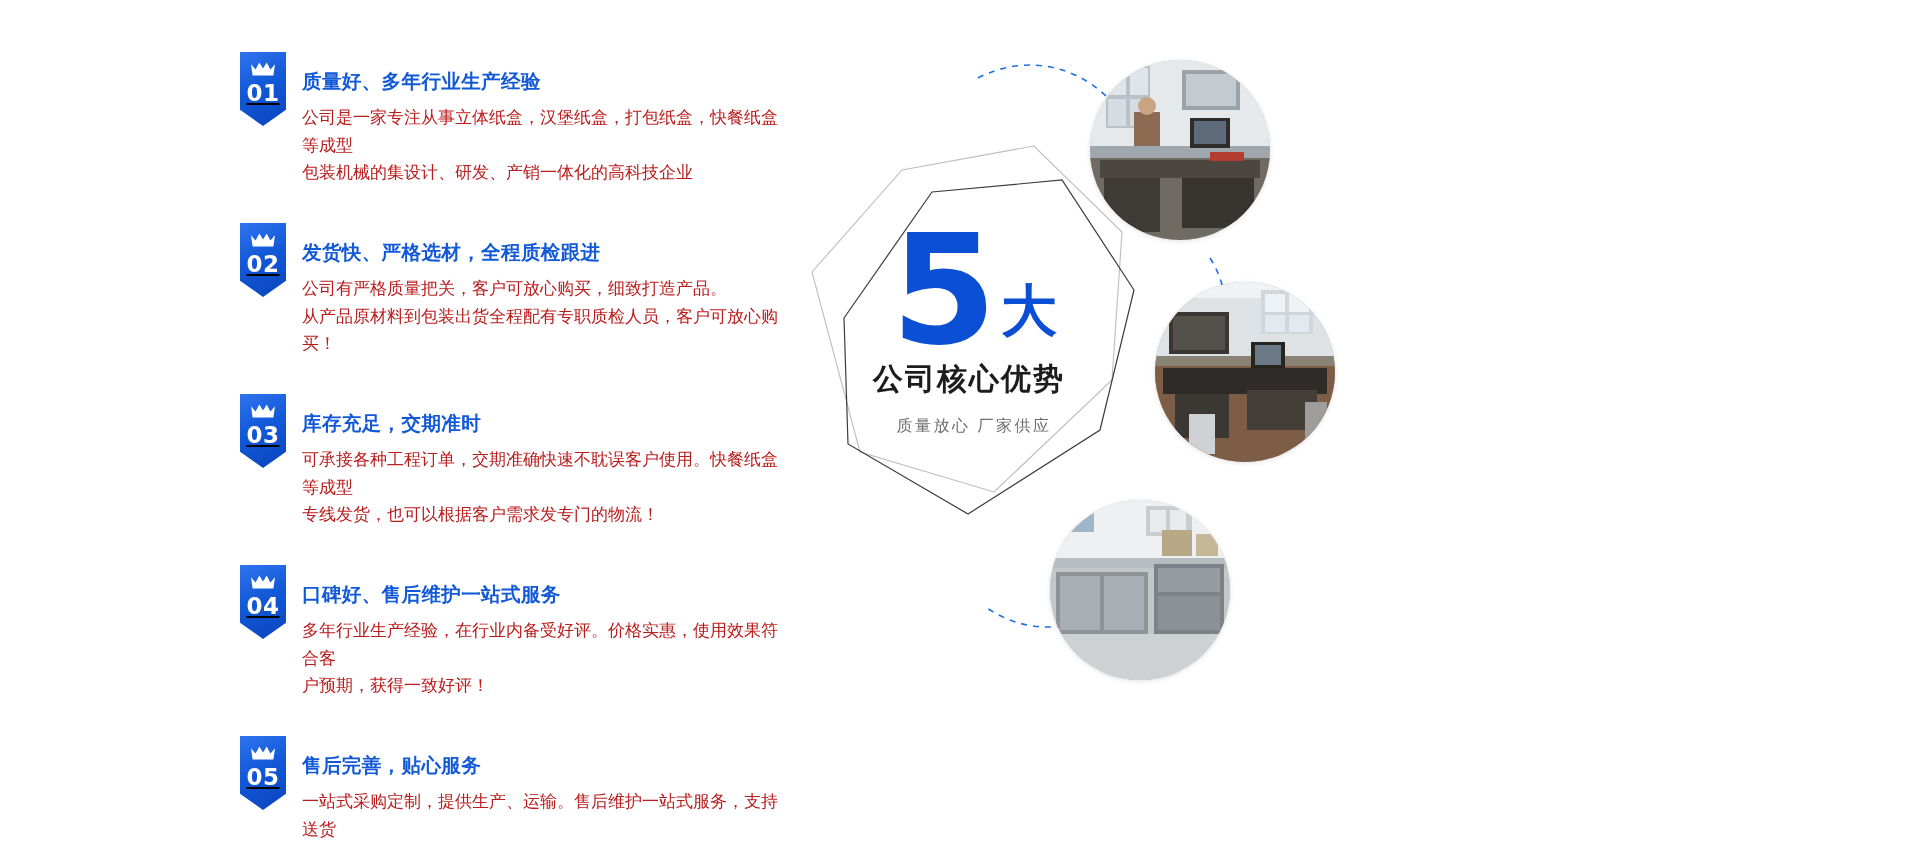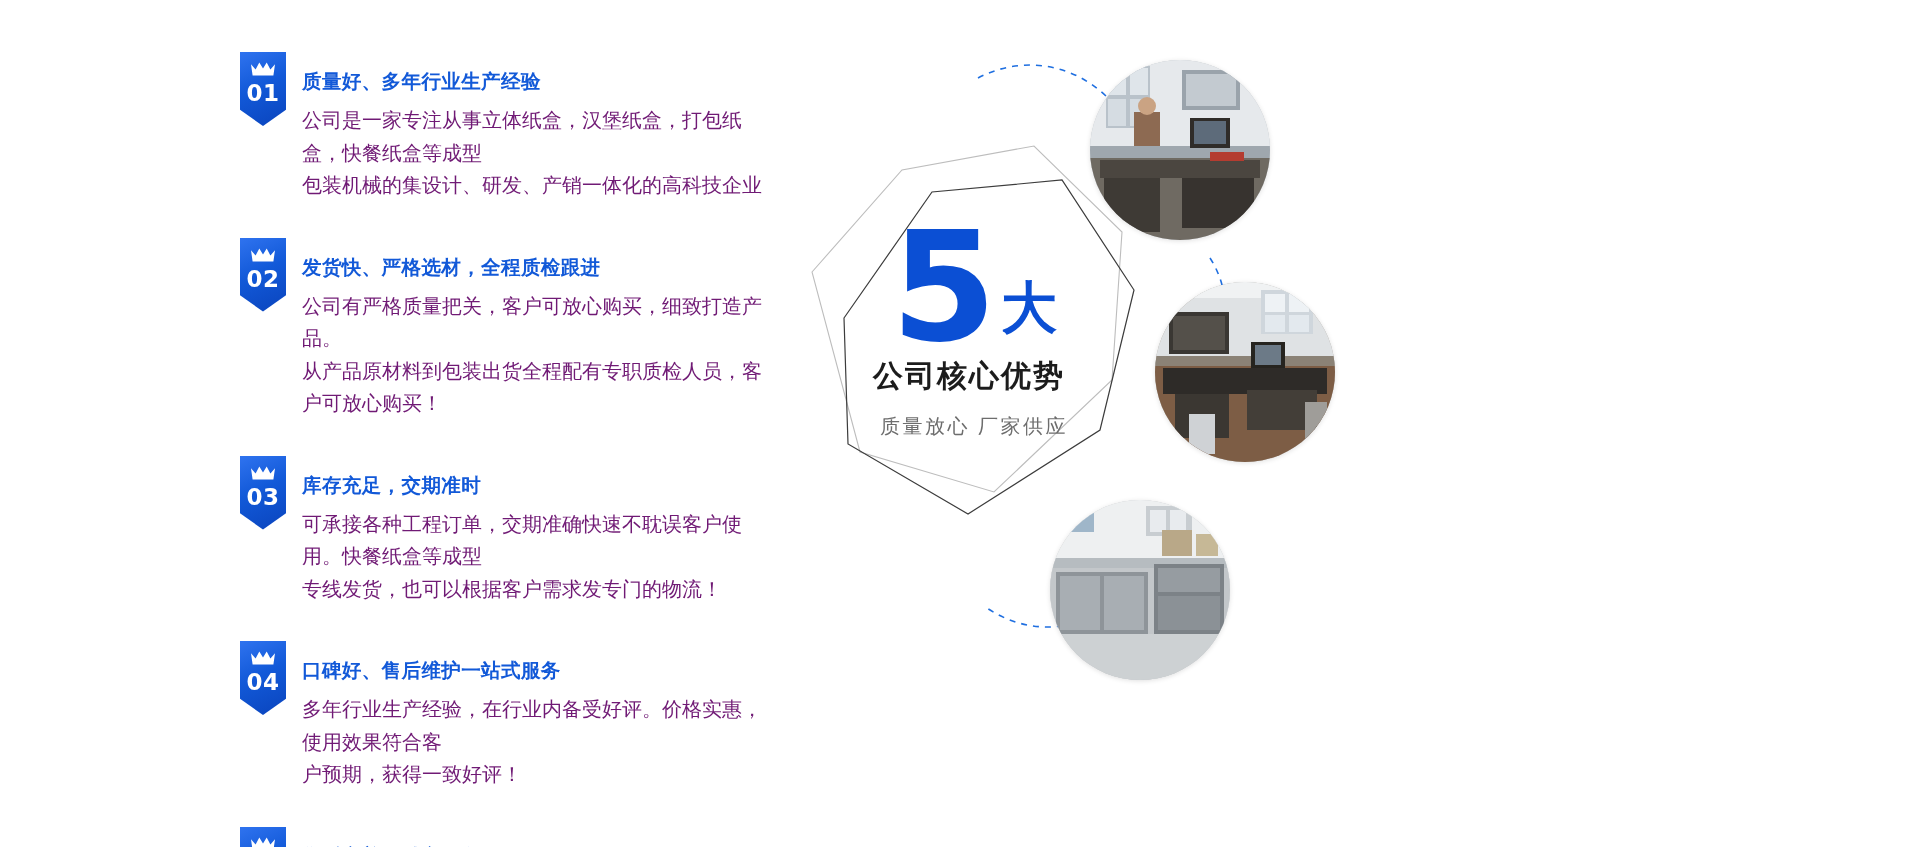--- a/index.html
+++ b/index.html
@@ -11,34 +11,34 @@
   #stage{position:relative;width:1920px;height:847px;overflow:hidden;}
 
   
   #feature-list{position:absolute;left:240px;top:52px;width:540px;}
   .feature-item{position:relative;display:flex;align-items:flex-start;}
   .badge{
     position:relative;width:46px;height:74px;flex:0 0 46px;margin-right:16px;
     background:linear-gradient(155deg,#2f73ef 0%,#1259d8 45%,#0a44bd 100%);
     clip-path:polygon(0 0,100% 0,100% 78%,50% 100%,0 78%);
     display:flex;flex-direction:column;align-items:center;
-    padding-top:9px;box-sizing:border-box;
+    padding-top:9px;box-sizing:border-box;text-decoration:underline;
   }
   .badge .crown{width:26px;height:17px;display:block;}
   .badge .num{
     color:#ffffff;font-size:23px;font-weight:700;line-height:1;
     margin-top:4px;letter-spacing:.5px;
     font-family:"DejaVu Sans","Liberation Sans",sans-serif;
   }
   .ftext{flex:1 1 auto;padding-top:2px;}
   .fhead{
     color:#1259d8;font-size:19.5px;font-weight:700;line-height:1.2;
     letter-spacing:.4px;margin:16px 0 11px 0;white-space:nowrap;
   }
-  .fbody{color:#701a75;font-size:20px;line-height:1.62;margin:0;}
+  .fbody{color:#b91c1c;font-size:17px;line-height:1.62;margin:0;}
   .fbody span{display:block;}
 
   
   #center-graphic{position:absolute;left:782px;top:122px;width:370px;height:420px;}
   #center-graphic svg{position:absolute;left:0;top:0;}
   #center-text{
     position:absolute;left:0;top:0;width:370px;height:420px;
     display:flex;flex-direction:column;align-items:center;justify-content:center;
   }
   .big-row{display:flex;align-items:flex-end;margin-left:14px;}
@@ -48,21 +48,21 @@
   }
   .big-da{
     color:#0b4fd4;font-size:56px;font-weight:700;line-height:1;
     margin-left:6px;margin-bottom:16px;
   }
   .core-line{
     color:#1c1c1c;font-size:30px;font-weight:700;letter-spacing:2px;
     margin-top:4px;margin-left:4px;text-align:center;
   }
   .sub-line{
-    color:#6d6d6d;font-size:20px;letter-spacing:2.5px;
+    color:#6d6d6d;font-size:16px;letter-spacing:2.5px;
     margin-top:16px;margin-left:14px;
   }
 
   
   #photo-cluster{position:absolute;left:1030px;top:40px;width:330px;height:600px;}
   #photo-cluster svg.connectors{position:absolute;left:-120px;top:0;overflow:visible;}
   .photo{
     position:absolute;border-radius:50%;overflow:hidden;
     box-shadow:0 1px 5px rgba(0,0,0,.13);background:#c9ccd1;
   }
@@ -145,20 +145,21 @@
     <div class="feature-item">
       <div class="badge">
         <svg class="crown" viewBox="0 0 26 17">
           <path d="M1 3.2 L5.6 8.4 L9.3 1.4 L13 7.6 L16.7 1.4 L20.4 8.4 L25 3.2 L23.4 14.6 L2.6 14.6 Z" fill="#ffffff"></path>
         </svg>
         <span class="num">05</span>
       </div>
       <div class="ftext">
         <p class="fhead">售后完善，贴心服务</p>
         <p class="fbody">
+          <span>一站式采购定制，提供生产、运输。售后维护一站式服务，支持送货</span>
         </p>
       </div>
     </div>
 
   </div>
 
   <div id="center-graphic">
     <svg width="370" height="420" viewBox="0 0 370 420">
 
       <polygon points="30,150 120,48 252,24 340,110 330,258 212,370 78,330" fill="none" stroke="#bdbdbd" stroke-width="1.1"></polygon>

